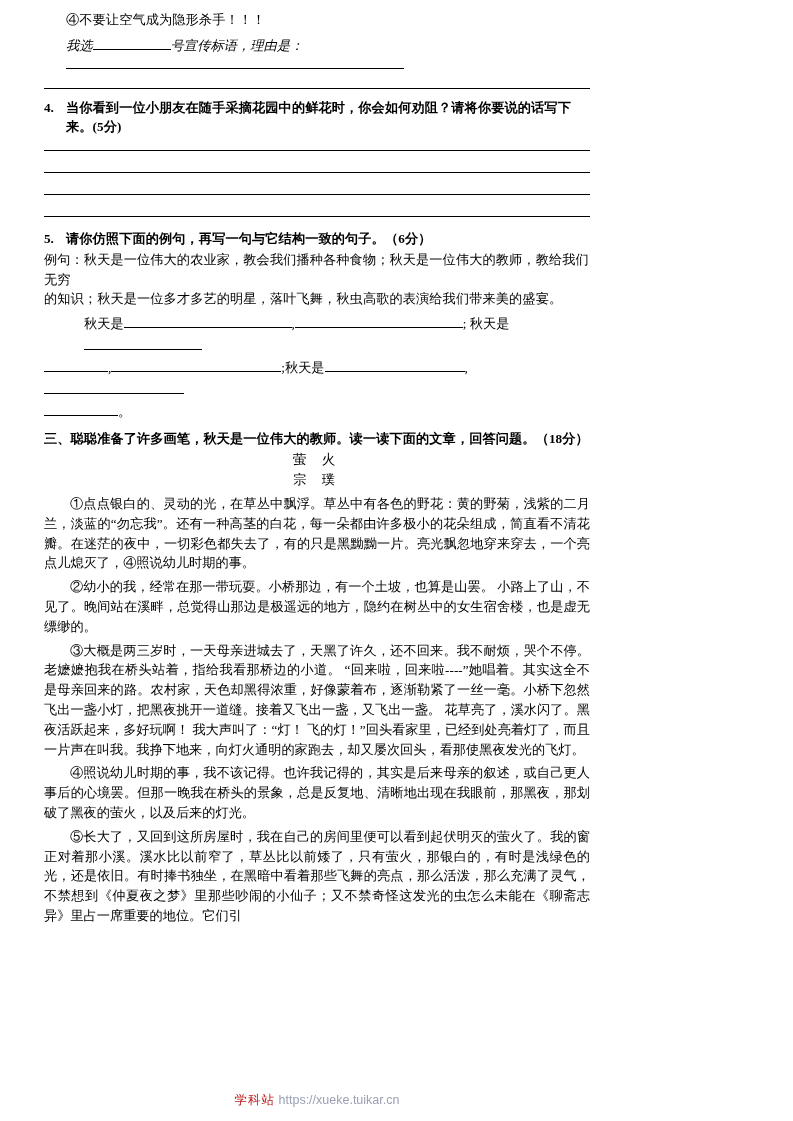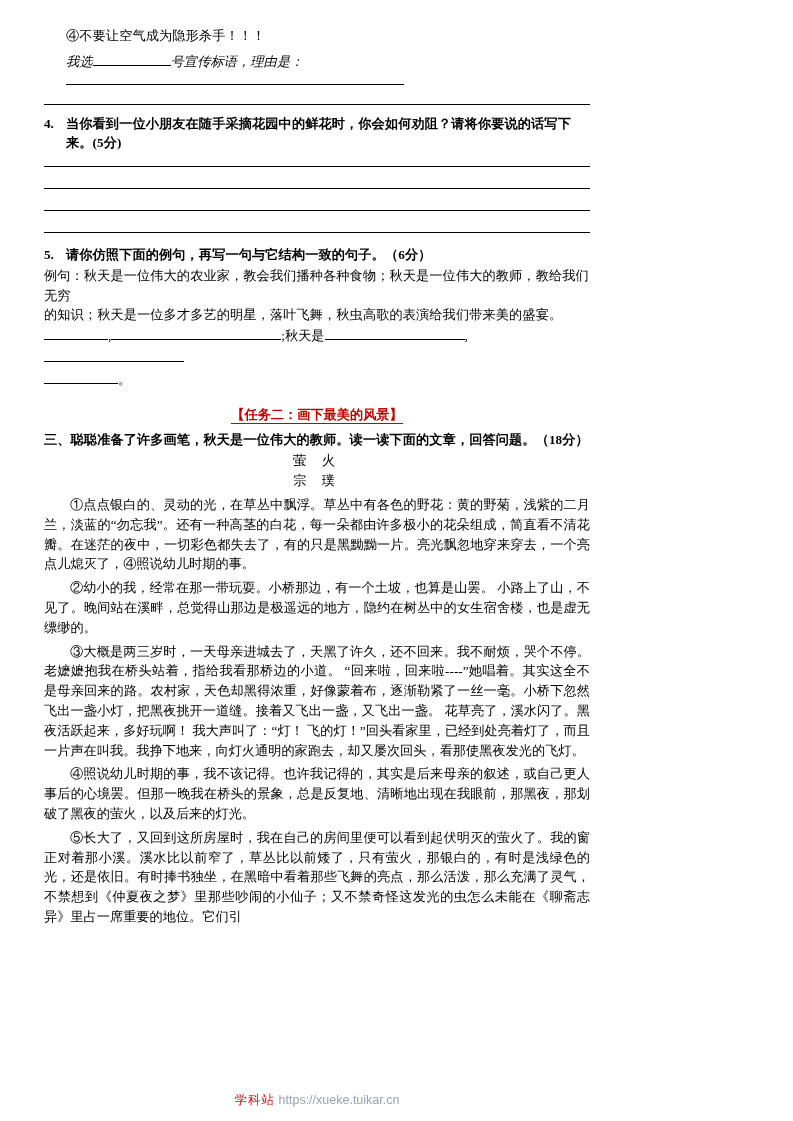--- a/index.html
+++ b/index.html
@@ -14,21 +14,21 @@
     color: #000000;
     position: relative;
     overflow: hidden;
   }
   .page {
     position: absolute;
     left: 0; top: 0;
     width: 634px;
     height: 1121px;
     box-sizing: border-box;
-    padding: 26px 44px 0 44px;
+    padding: 10px 44px 0 44px;
   }
   .line {
     font-size: 13.2px;
     line-height: 19.5px;
     letter-spacing: 0.1px;
   }
   .bold { font-weight: bold; }
   .indent1 { text-indent: 22px; }
 
   
@@ -142,30 +142,30 @@
 
   <div class="item q-block" style="margin-top:12px;">
     <div class="item-num bold">5.</div>
     <div class="item-body">
       <div class="line bold">请你仿照下面的例句，再写一句与它结构一致的句子。（6分）</div>
     </div>
   </div>
   <div class="line" style="margin-top:2px;">例句：秋天是一位伟大的农业家，教会我们播种各种食物；秋天是一位伟大的教师，教给我们无穷</div>
   <div class="line">的知识；秋天是一位多才多艺的明星，落叶飞舞，秋虫高歌的表演给我们带来美的盛宴。</div>
 
+  <div class="sent-row" style="margin-top:4px;">
+    <span>秋天是</span><span class="ul" style="width:168px;"></span>,<span class="ul" style="width:168px;"></span>; <span>秋天是</span><span class="ul" style="width:118px;"></span>
+  </div>
   <div class="sent-row2">
     <span class="ul" style="width:64px;"></span>,<span class="ul" style="width:170px;"></span>;<span>秋天是</span><span class="ul" style="width:140px;"></span>,<span class="ul" style="width:140px;"></span>
   </div>
   <div class="sent-row2">
     <span class="ul" style="width:74px;"></span><span>。</span>
   </div>
 
-  <div class="task-banner">
-    <span>【任务二：画下最美的风景】</span>
-  </div>
 
   <div class="line bold" style="margin-top:6px;">三、聪聪准备了许多画笔，秋天是一位伟大的教师。读一读下面的文章，回答问题。（18分）</div>
 
   <div class="center title-cn" style="margin-top:2px;">萤 火</div>
   <div class="center author-cn">宗 璞</div>
 
   <div class="para" style="margin-top:4px;">①点点银白的、灵动的光，在草丛中飘浮。草丛中有各色的野花：黄的野菊，浅紫的二月兰，淡蓝的“勿忘我”。还有一种高茎的白花，每一朵都由许多极小的花朵组成，简直看不清花瓣。在迷茫的夜中，一切彩色都失去了，有的只是黑黝黝一片。亮光飘忽地穿来穿去，一个亮点儿熄灭了，④照说幼儿时期的事。</div>
   <div class="para" style="margin-top:4px;">②幼小的我，经常在那一带玩耍。小桥那边，有一个土坡，也算是山罢。 小路上了山，不见了。晚间站在溪畔，总觉得山那边是极遥远的地方，隐约在树丛中的女生宿舍楼，也是虚无缥缈的。</div>
   <div class="para" style="margin-top:4px;">③大概是两三岁时，一天母亲进城去了，天黑了许久，还不回来。我不耐烦，哭个不停。老嬷嬷抱我在桥头站着，指给我看那桥边的小道。 “回来啦，回来啦----”她唱着。其实这全不是母亲回来的路。农村家，天色却黑得浓重，好像蒙着布，逐渐勒紧了一丝一毫。小桥下忽然飞出一盏小灯，把黑夜挑开一道缝。接着又飞出一盏，又飞出一盏。 花草亮了，溪水闪了。黑夜活跃起来，多好玩啊！ 我大声叫了：“灯！ 飞的灯！”回头看家里，已经到处亮着灯了，而且一片声在叫我。我挣下地来，向灯火通明的家跑去，却又屡次回头，看那使黑夜发光的飞灯。</div>
   <div class="para" style="margin-top:4px;">④照说幼儿时期的事，我不该记得。也许我记得的，其实是后来母亲的叙述，或自己更人事后的心境罢。但那一晚我在桥头的景象，总是反复地、清晰地出现在我眼前，那黑夜，那划破了黑夜的萤火，以及后来的灯光。</div>

